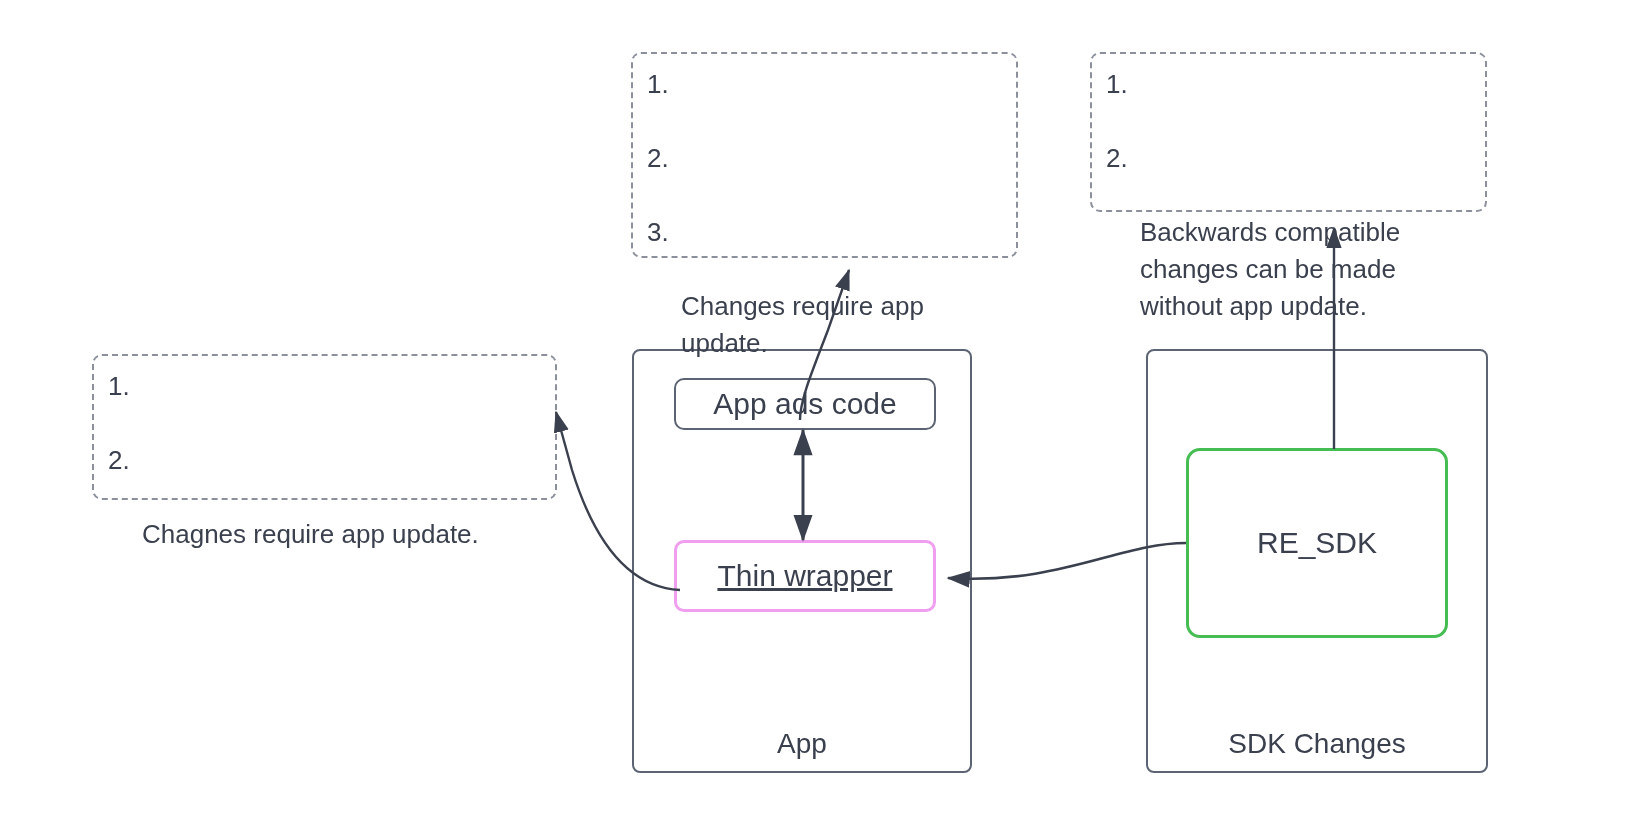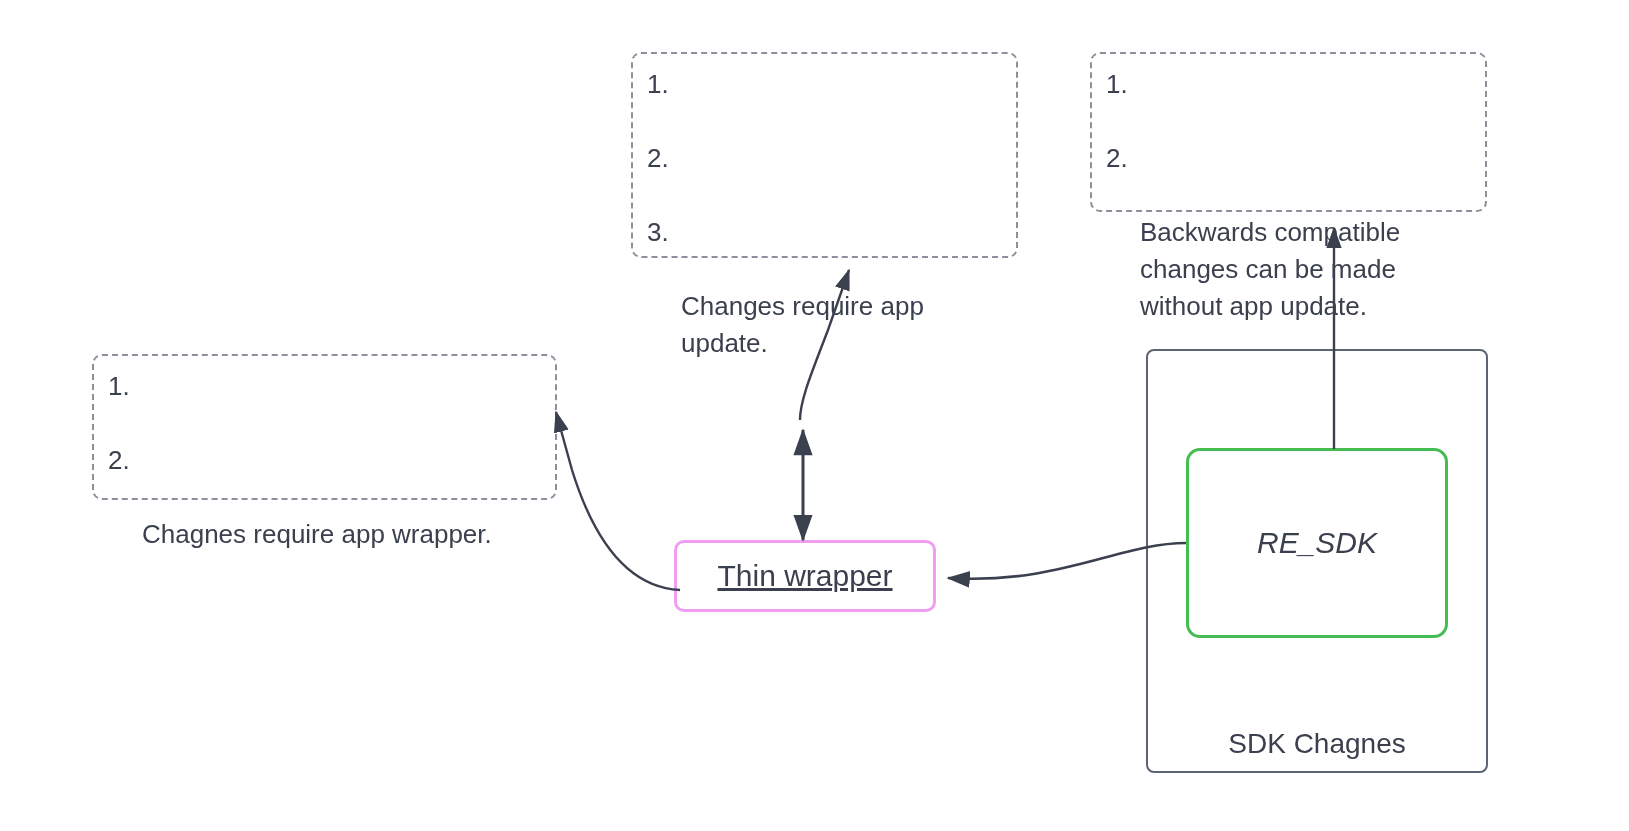--- a/index.html
+++ b/index.html
@@ -154,32 +154,38 @@
     </ol>
   </div>
 
   <div class="callout" style="left:92px; top:354px; width:465px; height:146px;">
     <ol>
       <li>
         <span class="num">1.</span>
       </li>
       <li>
         <span class="num">2.</span>
-        <span>Chagnes require app wrapper.</span>
+        <span>Chagnes require app update.</span>
       </li>
     </ol>
   </div>
 
+  <div class="container-box" style="left:632px; top:349px; width:340px; height:424px;">
+    <div class="container-label">App</div>
+  </div>
 
   <div class="container-box" style="left:1146px; top:349px; width:342px; height:424px;">
-    <div class="container-label">SDK Chagnes</div>
+    <div class="container-label">SDK Changes</div>
   </div>
 
+  <div class="node node-grey" style="left:674px; top:378px; width:262px; height:52px;">
+    <span>App ads code</span>
+  </div>
 
   <div class="node node-pink" style="left:674px; top:540px; width:262px; height:72px;">
     <span>Thin wrapper</span>
   </div>
 
-  <div class="node node-green" style="left:1186px; top:448px; width:262px; height:190px;font-style:italic;">
+  <div class="node node-green" style="left:1186px; top:448px; width:262px; height:190px;">
     <span>RE_SDK</span>
   </div>
 
 </div>
 
 </body></html>

